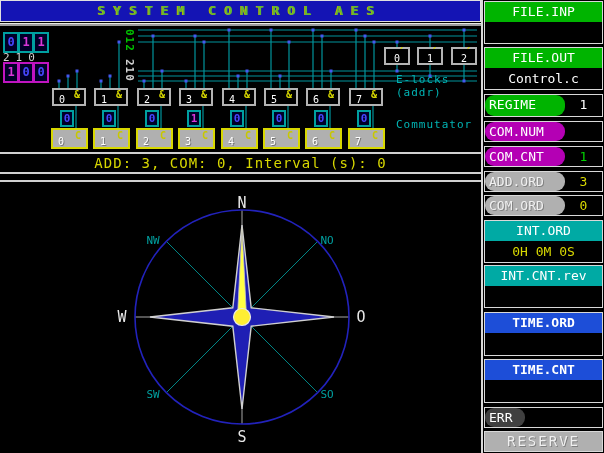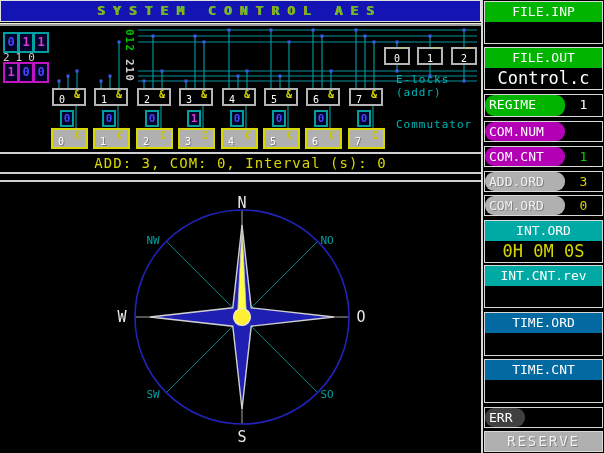--- a/index.html
+++ b/index.html
@@ -32,26 +32,26 @@
   .ebox .tick{position:absolute;right:4px;top:-3px;color:#d8d800;font-size:11px;font-weight:bold;}
   .ckt-label{position:absolute;color:#00b4b4;font-size:11px;letter-spacing:1px;}
   #statusbar{position:absolute;left:0;top:152px;width:481px;height:18px;background:#000;
              border-top:2px solid #d0d0d0;border-bottom:2px solid #d0d0d0;
              color:#d8d800;font-size:14px;letter-spacing:1px;text-align:center;line-height:18px;}
   #compass-panel{position:absolute;left:0;top:180px;width:481px;height:271px;background:#000;border-top:2px solid #d0d0d0;}
   
   #sidebar{position:absolute;left:481px;top:0;width:121px;height:453px;background:#000;border-left:2px solid #d8d8d8;}
   .sb-block{position:absolute;left:1px;right:1px;border:1px solid #d8d8d8;background:#000;}
   .sb-header{color:#fff;font-size:13px;text-align:center;line-height:20px;height:20px;}
-  .sb-value{color:#fff;font-size:17px;text-align:center;line-height:21px;height:21px;background:#000;}
+  .sb-value{color:#fff;font-size:13px;text-align:center;line-height:21px;height:21px;background:#000;}
   .sb-row{display:flex;height:100%;}
   .sb-label{width:76px;color:#fff;font-size:13px;line-height:19px;padding-left:4px;border-radius:9px;}
   .sb-vinline{flex:1;color:#fff;font-size:13px;text-align:center;line-height:19px;}
   .green-bg{background:#00b400;} .magenta-bg{background:#b400b4;} .teal-bg{background:#00aaa4;}
-  .blue-bg{background:#0369a1;} .red-bg{background:#404040;} .gray-bg{background:#b0b0b0;}
+  .blue-bg{background:#1d4ed8;font-weight:bold;} .red-bg{background:#404040;} .gray-bg{background:#b0b0b0;}
   .gray-bg.sb-label{color:#f0f0f0;text-shadow:1px 1px 0 #808080;}
   .yellow-txt{color:#d8d800;} .green-txt{color:#00d000;}
   #reserve-btn{color:#f0f0f0;text-shadow:1px 1px 0 #808080;font-size:14px;letter-spacing:2px;
                text-align:center;line-height:19px;height:19px;}
   text{font-family:"DejaVu Sans Mono",monospace;}
 </style>
 </head>
 <body>
 
 <div id="window">

